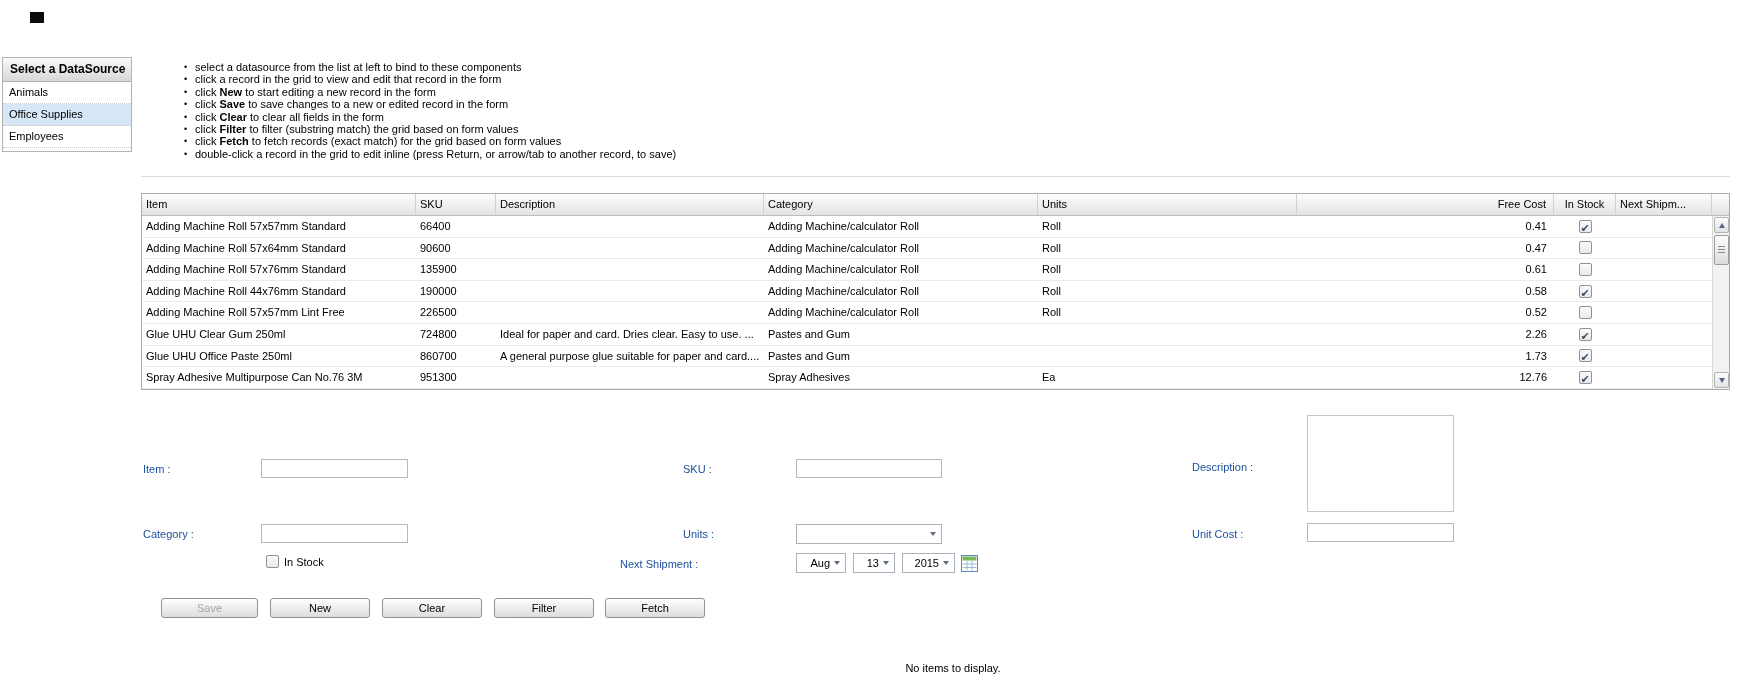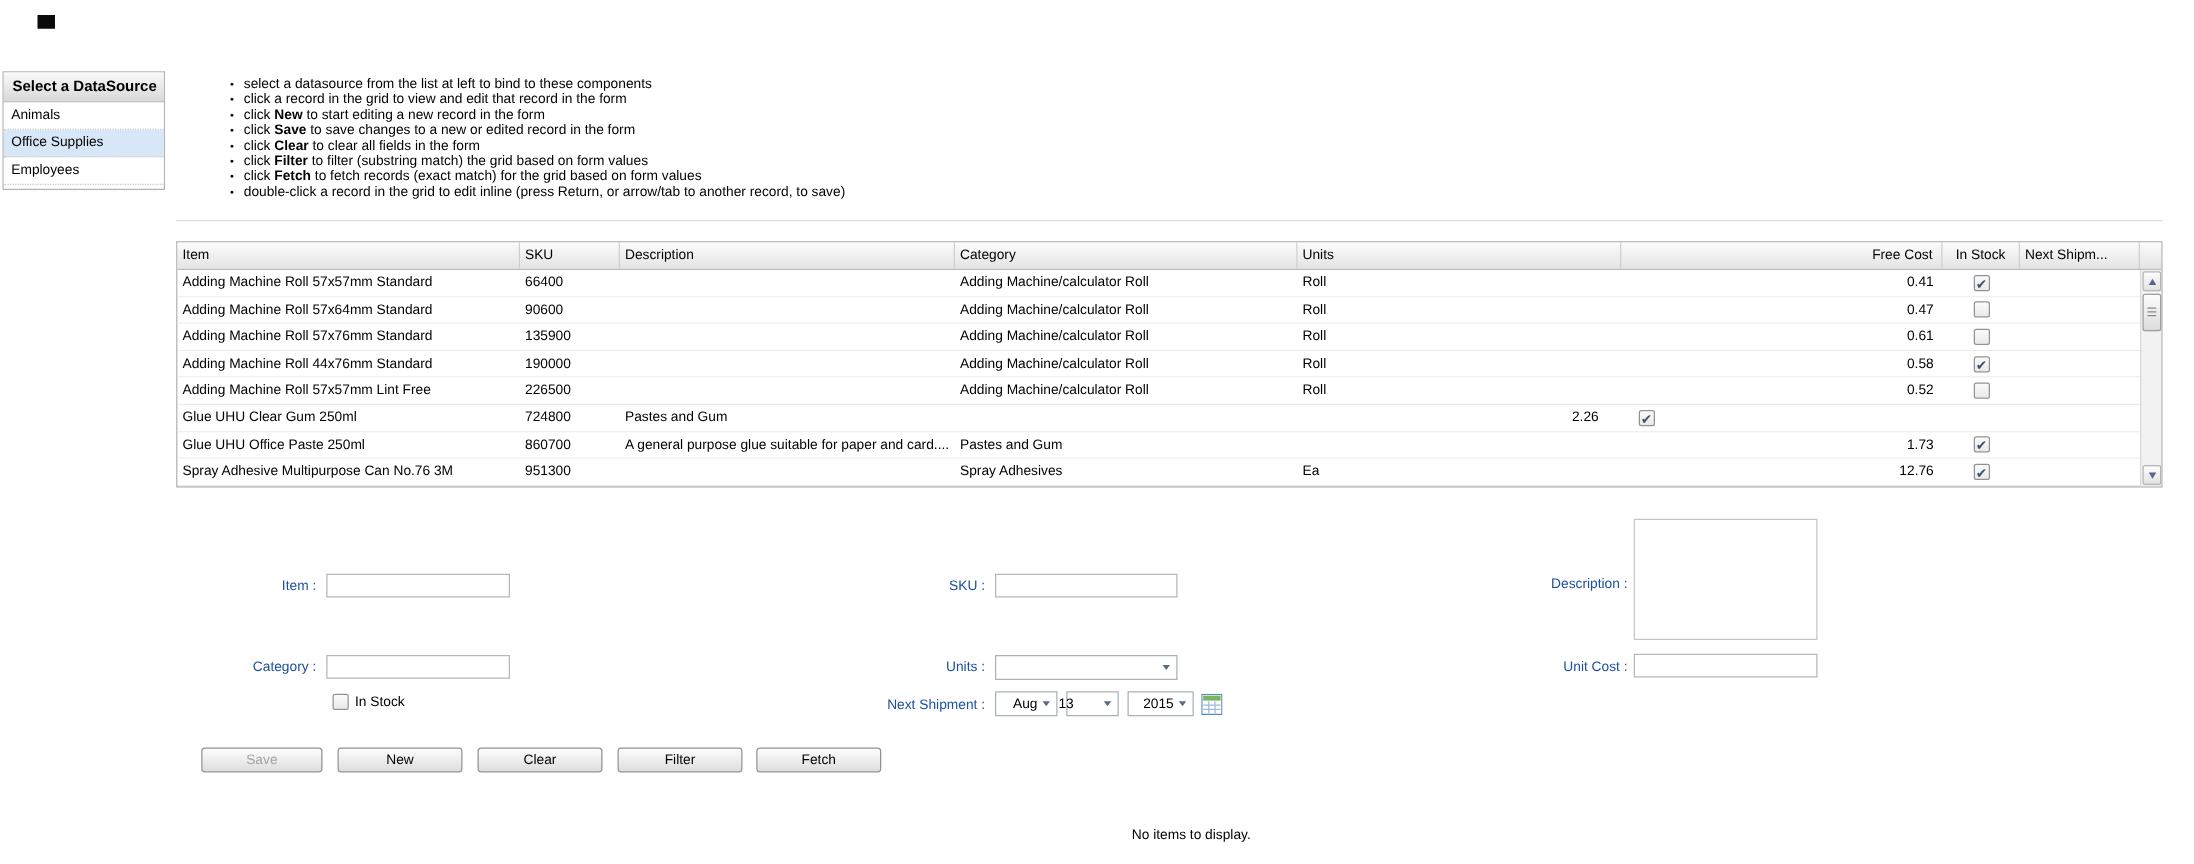--- a/index.html
+++ b/index.html
@@ -52,21 +52,21 @@
     border-radius:2px;background:linear-gradient(#fdfdfd,#e2e2e2);display:flex;align-items:center;justify-content:center;}
   .sb-up{top:1px;} .sb-down{bottom:1px;}
   .tri-up{width:0;height:0;border-left:3.5px solid transparent;border-right:3.5px solid transparent;border-bottom:5px solid #54648c;}
   .tri-down{width:0;height:0;border-left:3.5px solid transparent;border-right:3.5px solid transparent;border-top:5px solid #54648c;}
   .sb-thumb{position:absolute;left:1px;top:19px;width:15px;height:30px;box-sizing:border-box;border:1px solid #9d9d9d;
     border-radius:2px;background:linear-gradient(#fdfdfd,#dcdcdc);}
   .sb-grip{position:absolute;left:3px;right:3px;top:13px;height:1px;background:#8a8a8a;
     box-shadow:0 3px 0 #8a8a8a,0 -3px 0 #8a8a8a;}
 
   
-  .flabel{position:absolute;color:#1c4f9c;text-align:right;line-height:14px;white-space:nowrap;}
+  .flabel{position:absolute;color:#1c4f9c;line-height:14px;white-space:nowrap;}
   .tinput{position:absolute;border:1px solid #b0b8c0;background:#fff;box-sizing:border-box;
     font:11px "Liberation Sans",sans-serif;padding:0 3px;margin:0;}
   textarea.tinput{resize:none;border:1px solid #c6c6c6;}
   .selectbox{position:absolute;border:1px solid #a9b2ba;background:#fff;box-sizing:border-box;height:20px;
     display:flex;align-items:center;justify-content:flex-end;padding:0 5px 0 4px;cursor:default;}
   .chev{width:0;height:0;border-left:3.5px solid transparent;border-right:3.5px solid transparent;border-top:4.5px solid #5c6d82;flex:none;margin-left:4px;}
   #form-instock-wrap{left:266px;top:555px;display:flex;align-items:center;gap:5px;}
 
   
   .btn{position:absolute;top:598px;height:20px;box-sizing:border-box;border:1px solid #919191;border-radius:3px;
@@ -173,20 +173,21 @@
         <div class="g-cell align-left" style="width: 259px;">Roll</div>
         <div class="g-cell align-right" style="width: 257px;">0.52</div>
         <div class="g-cell align-center" style="width: 62px;">
           <div class="checkbox"></div>
         </div>
         <div class="g-cell align-left" style="width: 96px;"></div>
       </div>
       <div class="grid-row">
         <div class="g-cell align-left" style="width: 274px;">Glue UHU Clear Gum 250ml</div>
         <div class="g-cell align-left" style="width: 80px;">724800</div>
+        <div class="g-cell align-left" style="width: 268px;">Ideal for paper and card. Dries clear. Easy to use. ...</div>
         <div class="g-cell align-left" style="width: 274px;">Pastes and Gum</div>
         <div class="g-cell align-left" style="width: 259px;"></div>
         <div class="g-cell align-right" style="width: 257px;">2.26</div>
         <div class="g-cell align-center" style="width: 62px;">
           <div class="checkbox checked"></div>
         </div>
         <div class="g-cell align-left" style="width: 96px;"></div>
       </div>
       <div class="grid-row">
         <div class="g-cell align-left" style="width: 274px;">Glue UHU Office Paste 250ml</div>
@@ -244,21 +245,21 @@
 <div class="selectbox" style="left:796px;top:524px;width:146px;">
   <span></span>
   <span class="chev"></span>
 </div>
 
 <div class="flabel" style="left:620px;top:557px;width:168px;">Next Shipment :</div>
 <div class="selectbox" style="left:796px;top:553px;width:50px;">
   <span>Aug</span>
   <span class="chev"></span>
 </div>
-<div class="selectbox" style="left:853px;top:553px;width:42px;gap:20px;">
+<div class="selectbox" style="left:853px;top:553px;width:42px;">
   <span>13</span>
   <span class="chev"></span>
 </div>
 <div class="selectbox" style="left:902px;top:553px;width:53px;">
   <span>2015</span>
   <span class="chev"></span>
 </div>
 <div id="cal-btn" class="abs">
   <svg width="17" height="17" viewBox="0 0 17 17">
     <rect x="0.5" y="0.5" width="16" height="16" fill="#ffffff" stroke="#5a87c5"></rect>

